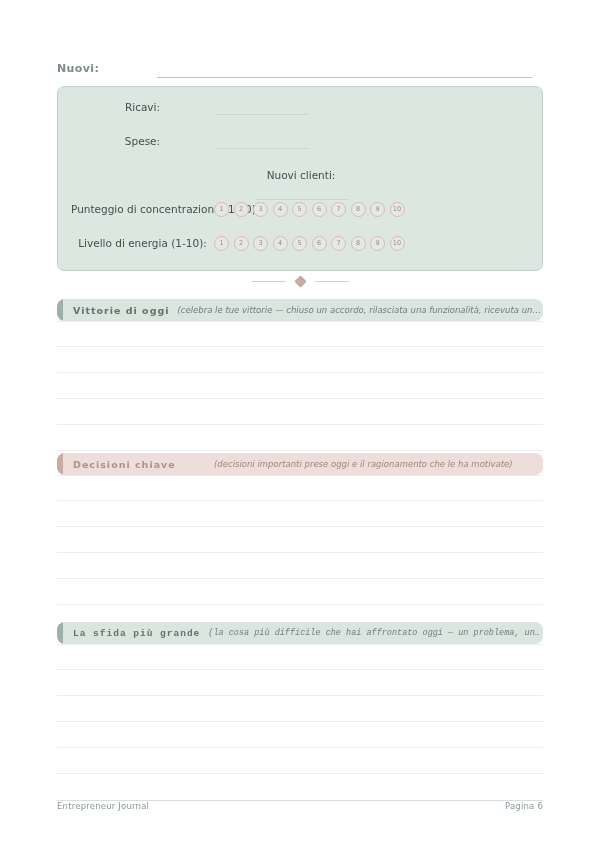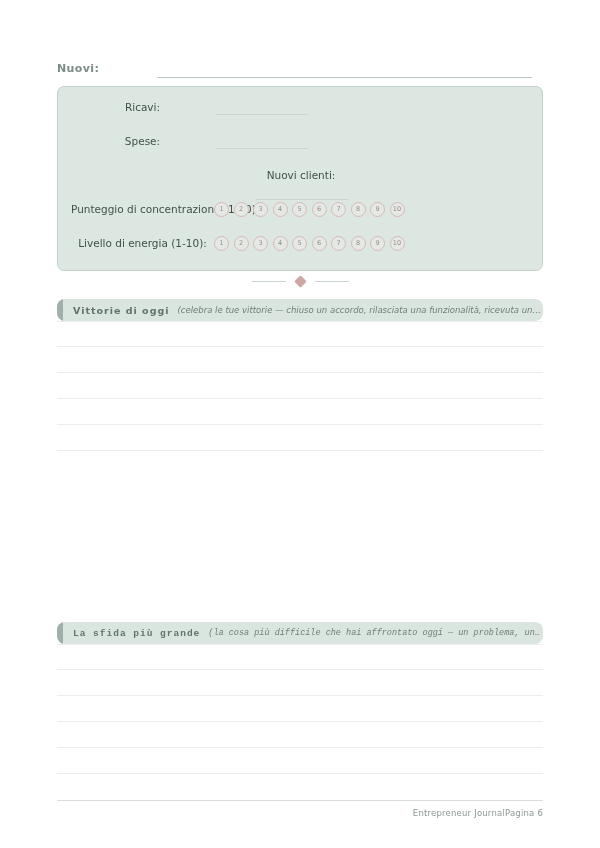--- a/index.html
+++ b/index.html
@@ -206,23 +206,22 @@
   }
   .rule:first-child { border-top: 1px solid #eceeed; height: 24px; }
 
   
   .footer {
     position: absolute;
     left: 57px;
     top: 800px;
     width: 486px;
     border-top: 1px solid #d8dedc;
-    padding-top: 7px;
-    display: flex;
-    justify-content: flex-end;
+    display: flex;
+    justify-content: space-between;
     align-items: center;
   }
   .footer-left, .footer-right {
     font-size: 8.5px;
     color: #8b9894;
     letter-spacing: 0.2px;
   }
 </style>
 </head>
 <body>
@@ -299,20 +298,34 @@
     </div>
     <div class="sec-lines">
       <div class="rule"></div>
       <div class="rule"></div>
       <div class="rule"></div>
       <div class="rule"></div>
       <div class="rule"></div>
     </div>
   </div>
 
+  <div class="section s1">
+    <div class="sec-header pink">
+      <span class="sec-bar pink"></span>
+      <span class="sec-title pink">Decisioni chiave</span>
+      <span class="sec-hint pink">(decisioni importanti prese oggi e il ragionamento che le ha motivate)</span>
+    </div>
+    <div class="sec-lines">
+      <div class="rule"></div>
+      <div class="rule"></div>
+      <div class="rule"></div>
+      <div class="rule"></div>
+      <div class="rule"></div>
+    </div>
+  </div>
 
   <div class="section s2">
     <div class="sec-header green">
       <span class="sec-bar green"></span>
       <span class="sec-title green">La sfida più grande</span>
       <span class="sec-hint green">(la cosa più difficile che hai affrontato oggi — un problema, un contrattempo o una convinzione limitante)</span>
     </div>
     <div class="sec-lines">
       <div class="rule"></div>
       <div class="rule"></div>

